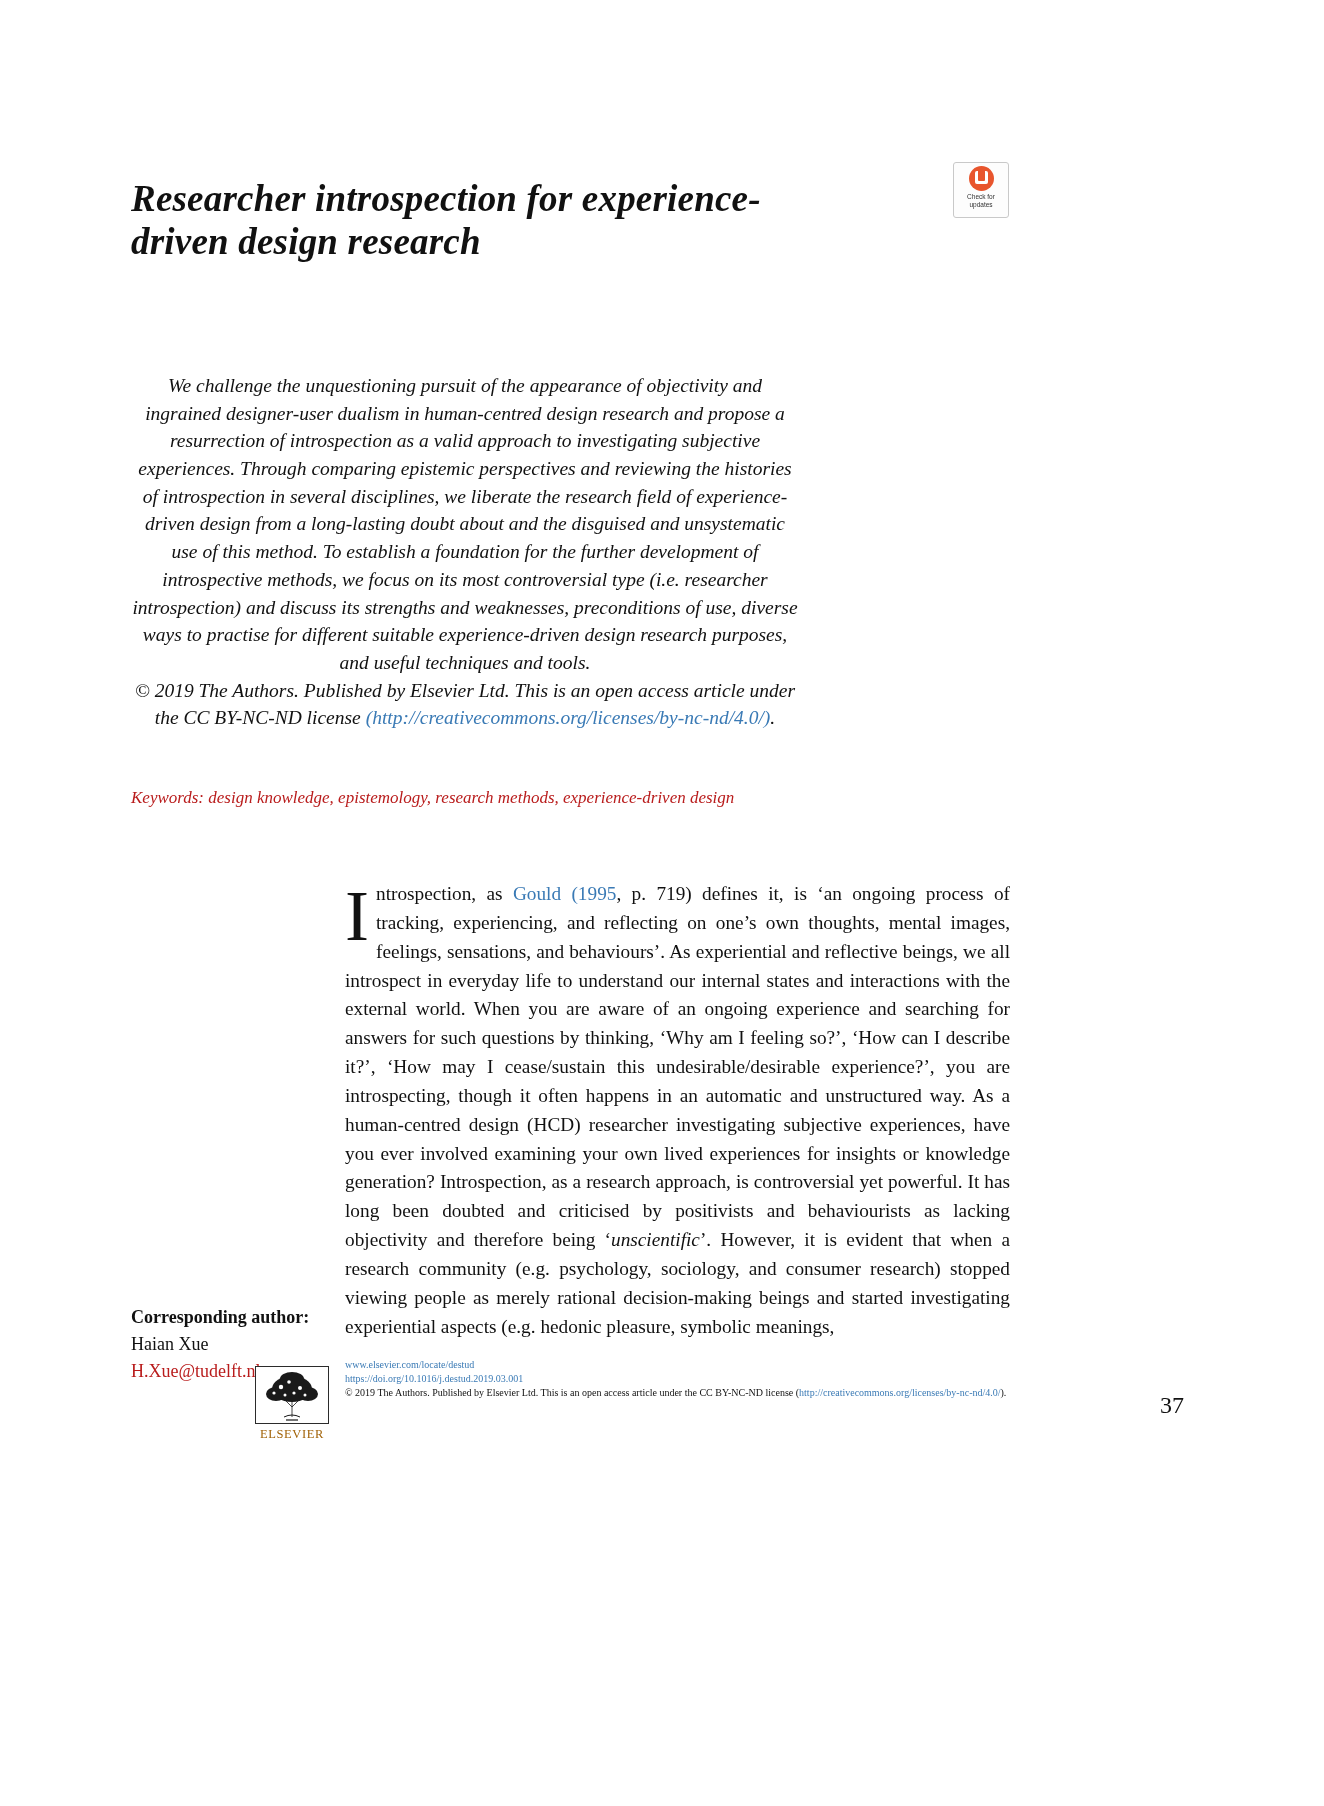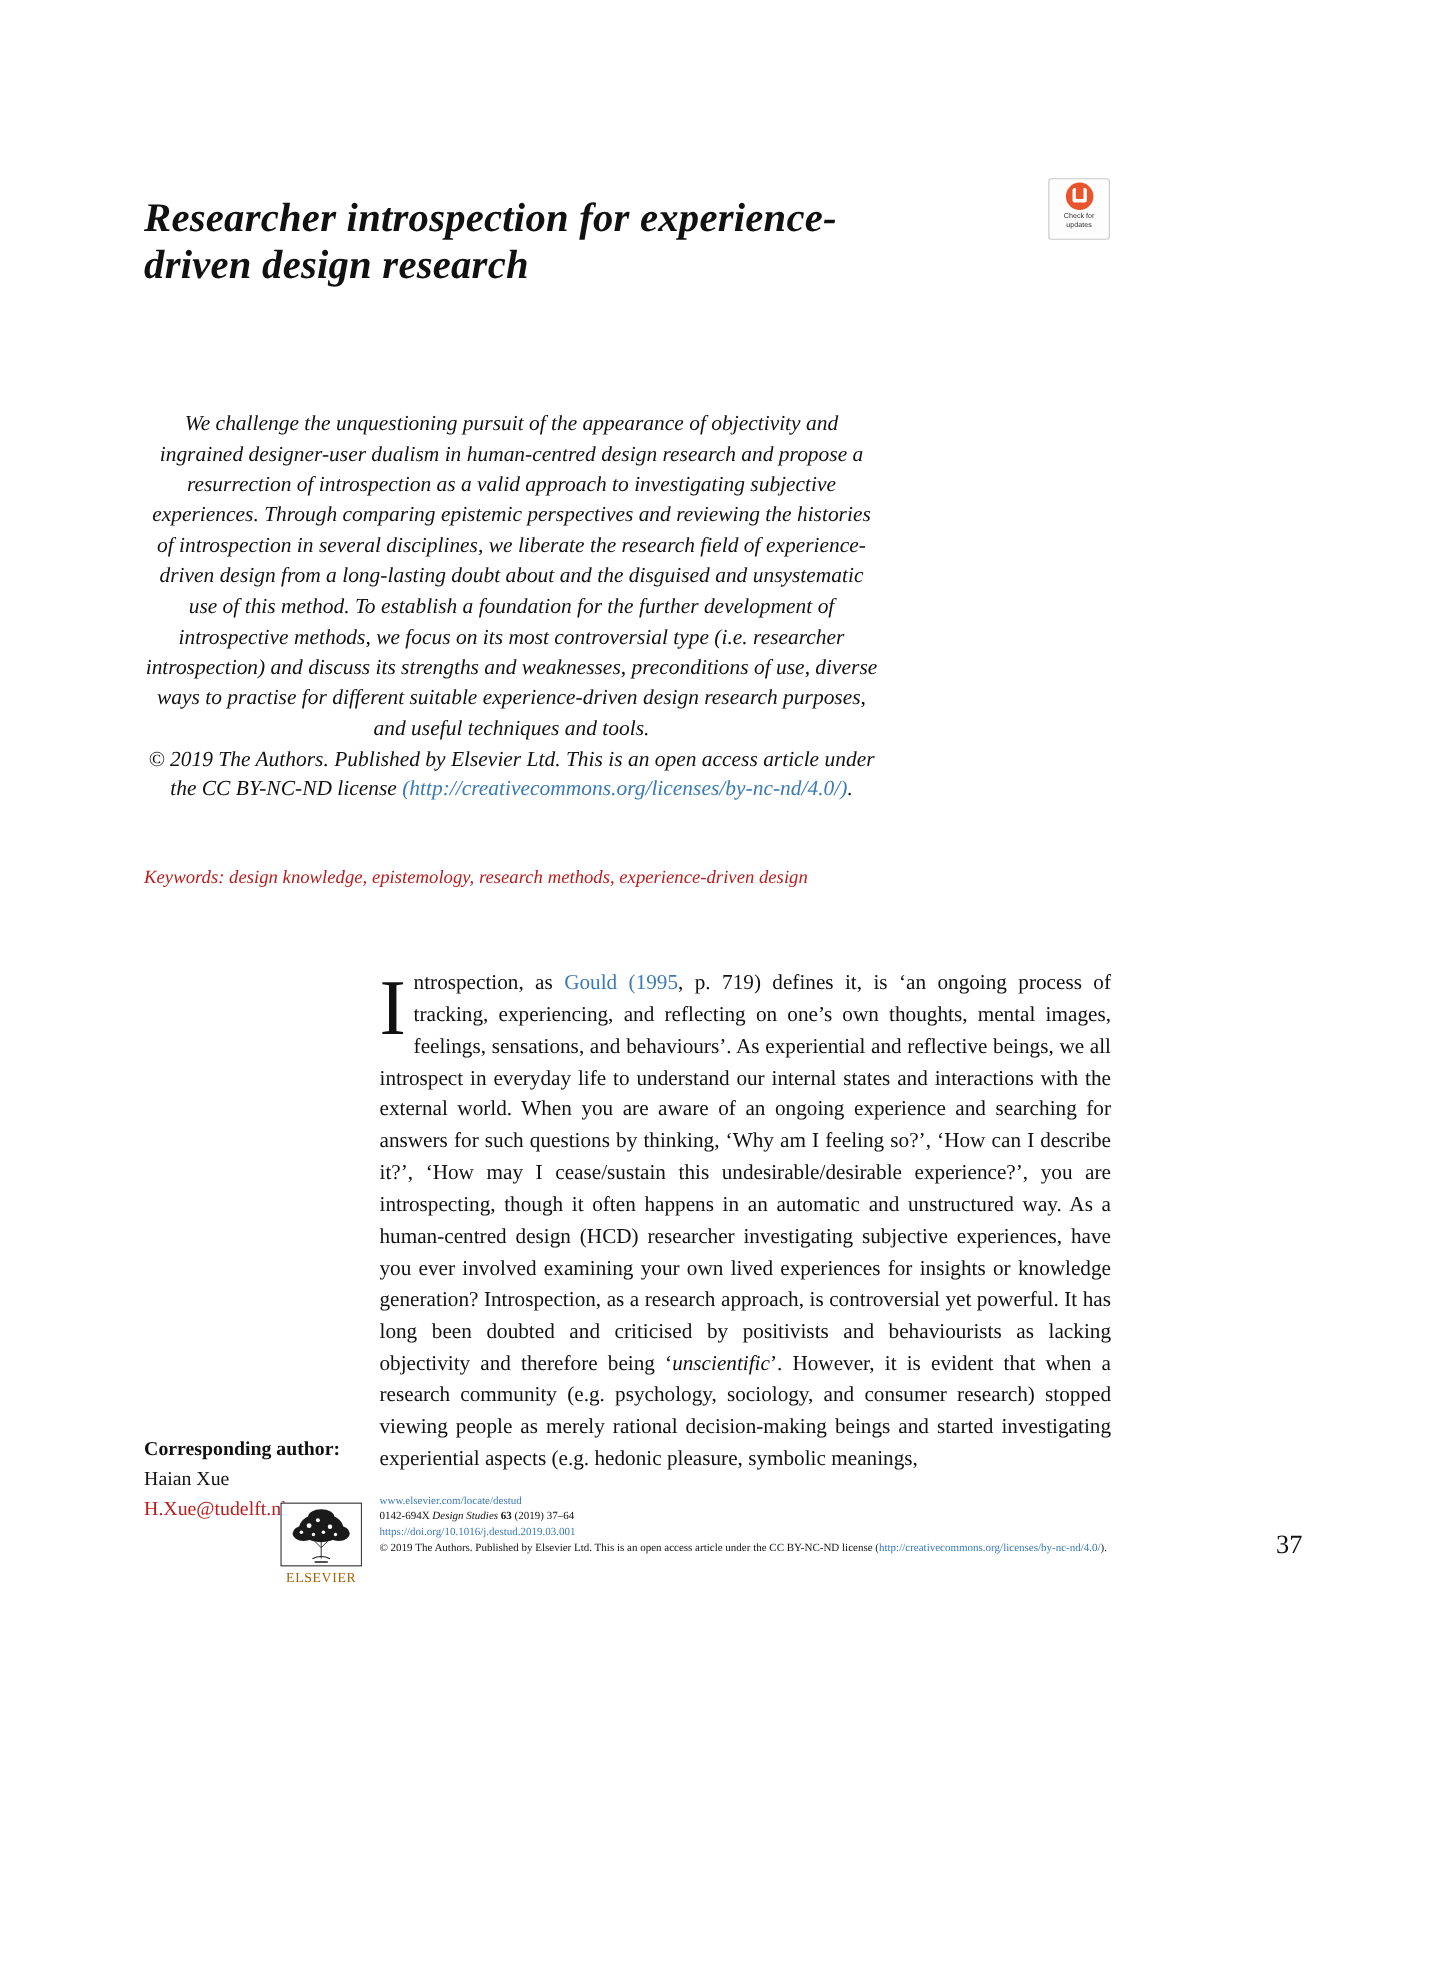--- a/index.html
+++ b/index.html
@@ -169,20 +169,19 @@
         </g>
         <path d="M28 50 Q36 46 44 50" stroke="#1a1a1a" stroke-width="1" fill="none"></path>
         <path d="M30 53 L42 53" stroke="#1a1a1a" stroke-width="1.2"></path>
       </svg>
     </div>
     <div class="els-name">ELSEVIER</div>
   </div>
 
   <div class="footer">
     <div class="l">www.elsevier.com/locate/destud</div>
-    <div><span>0142-694X </span><span class="it">Design Studies</span><span class="b"> 63</span><span> (2019) 37–64</span></div>
     <div class="l">https://doi.org/10.1016/j.destud.2019.03.001</div>
     <div><span>© 2019 The Authors. Published by Elsevier Ltd. This is an open access article under the CC BY-NC-ND license (</span><span class="l">http://creativecommons.org/licenses/by-nc-nd/4.0/</span><span>).</span></div>
   </div>
 
   <div class="pageno">37</div>
 
 </div>
 
 </body></html>

